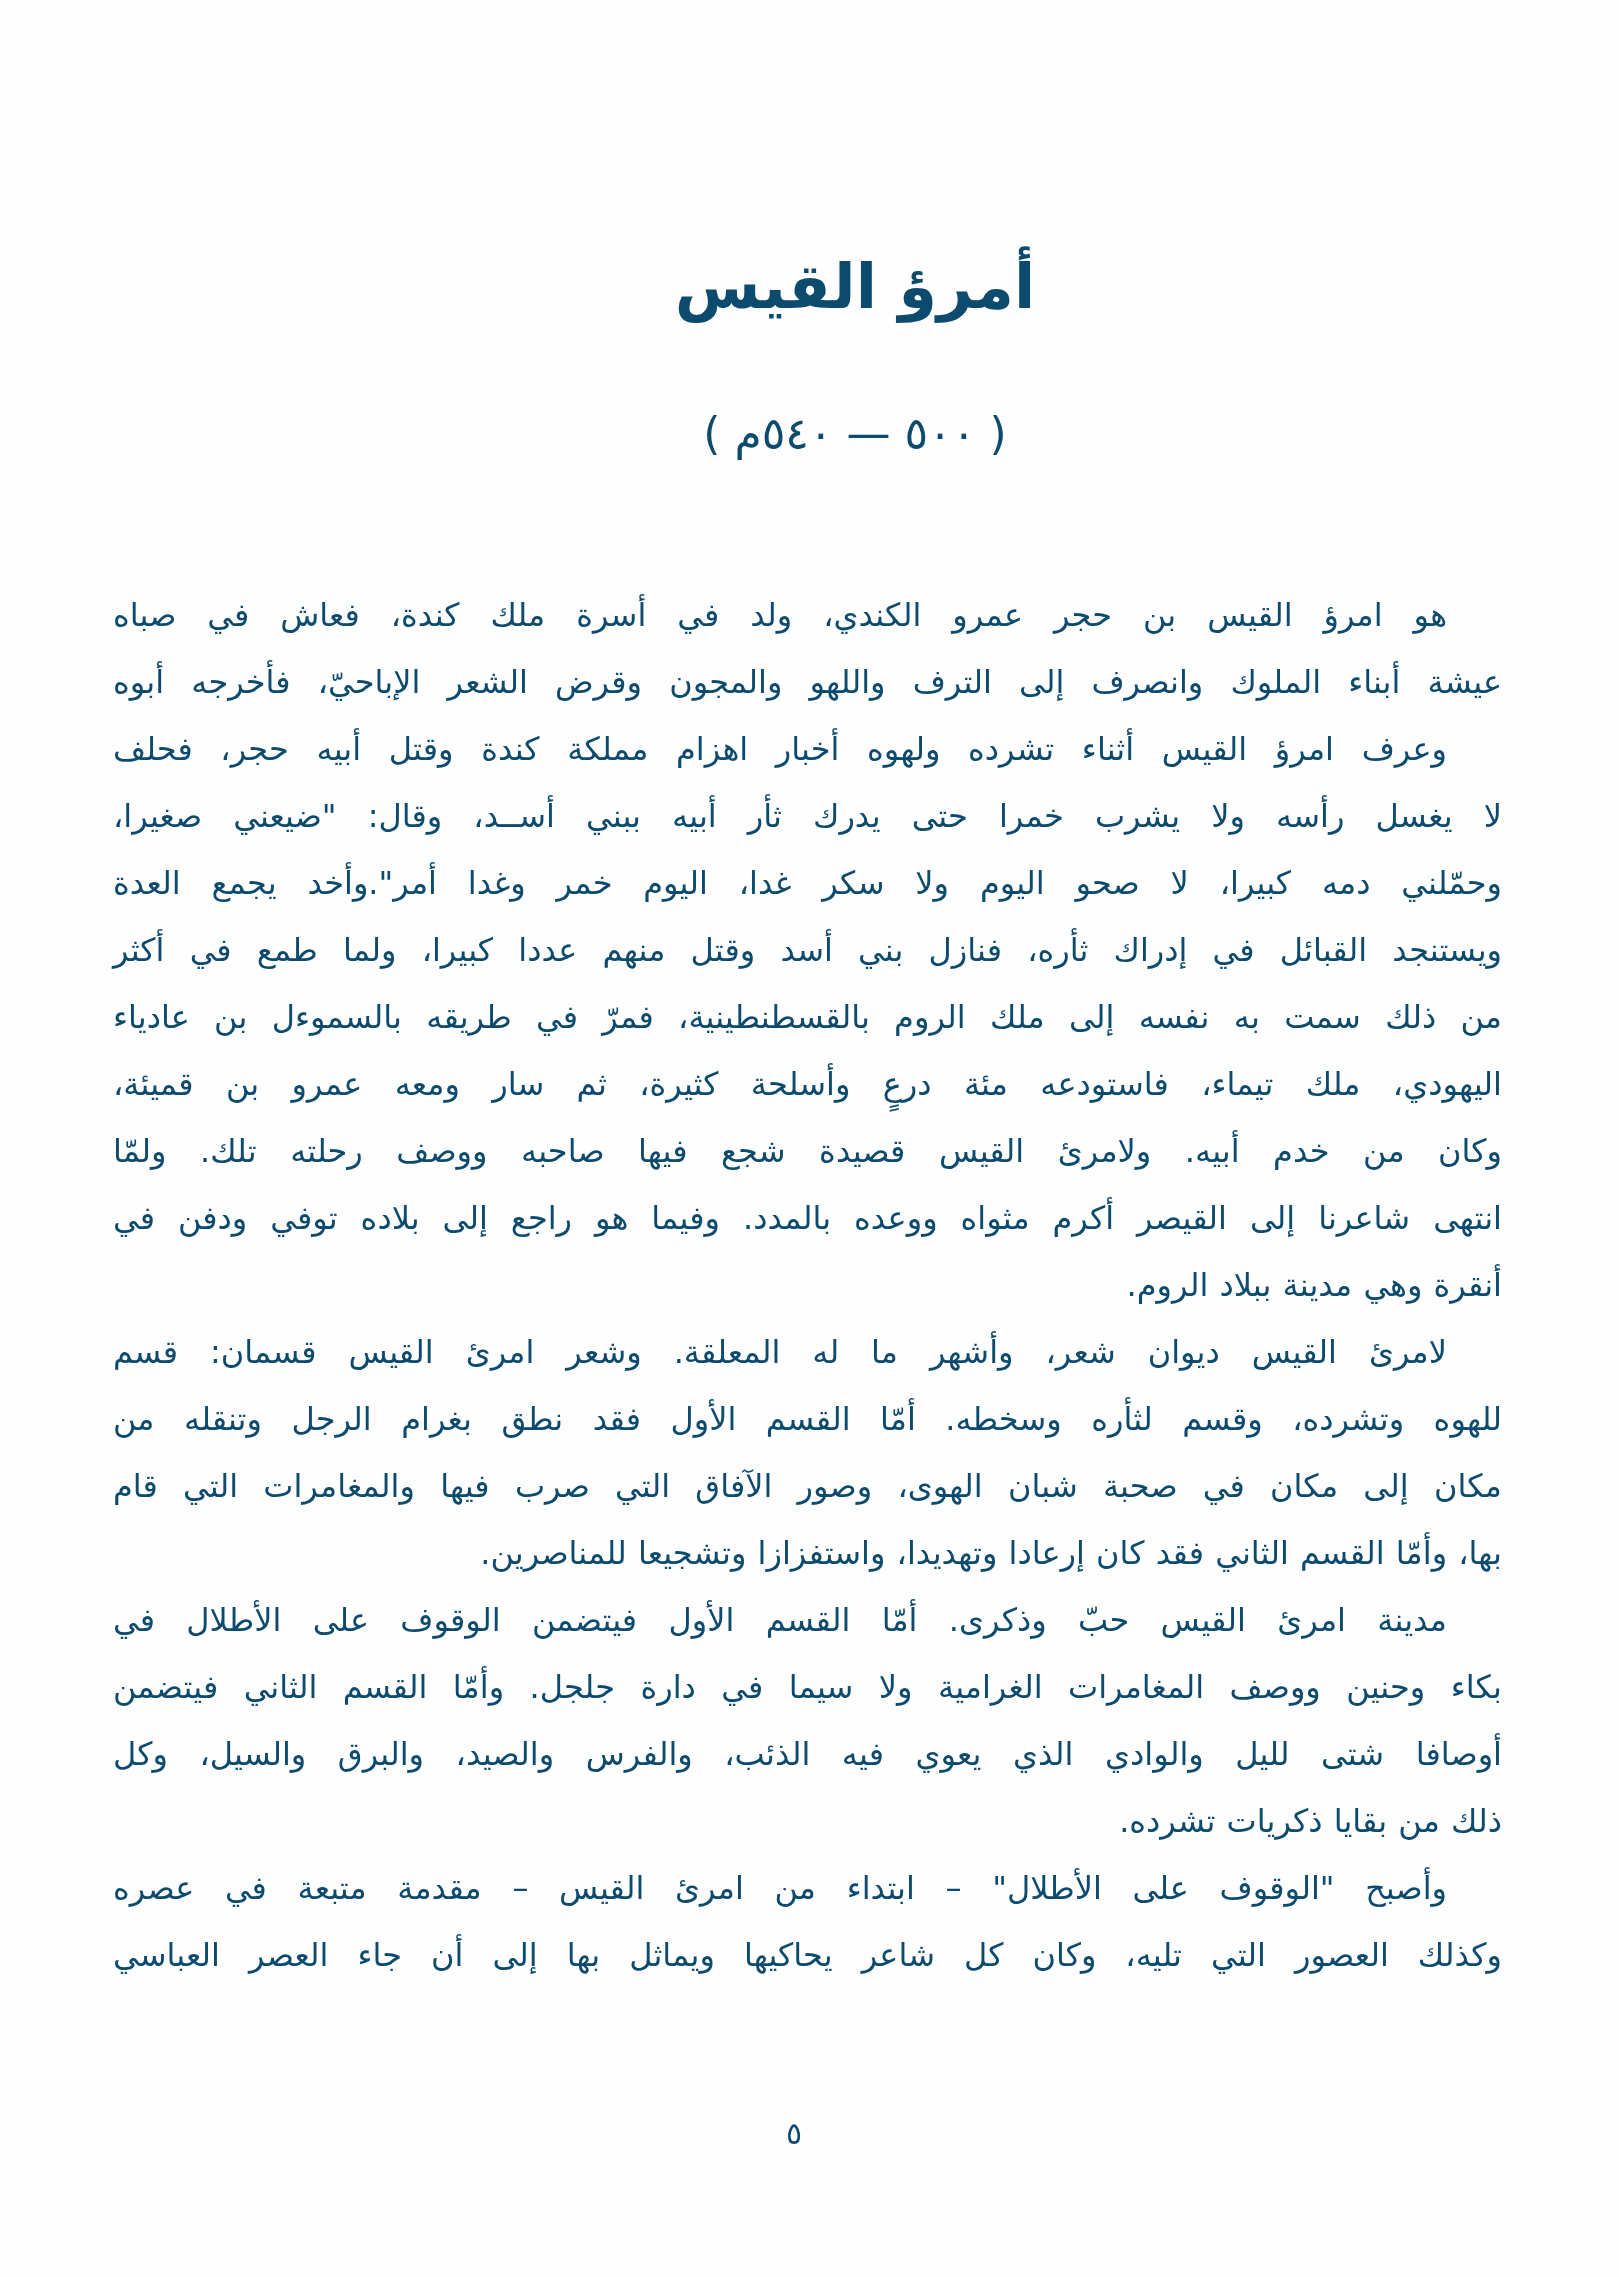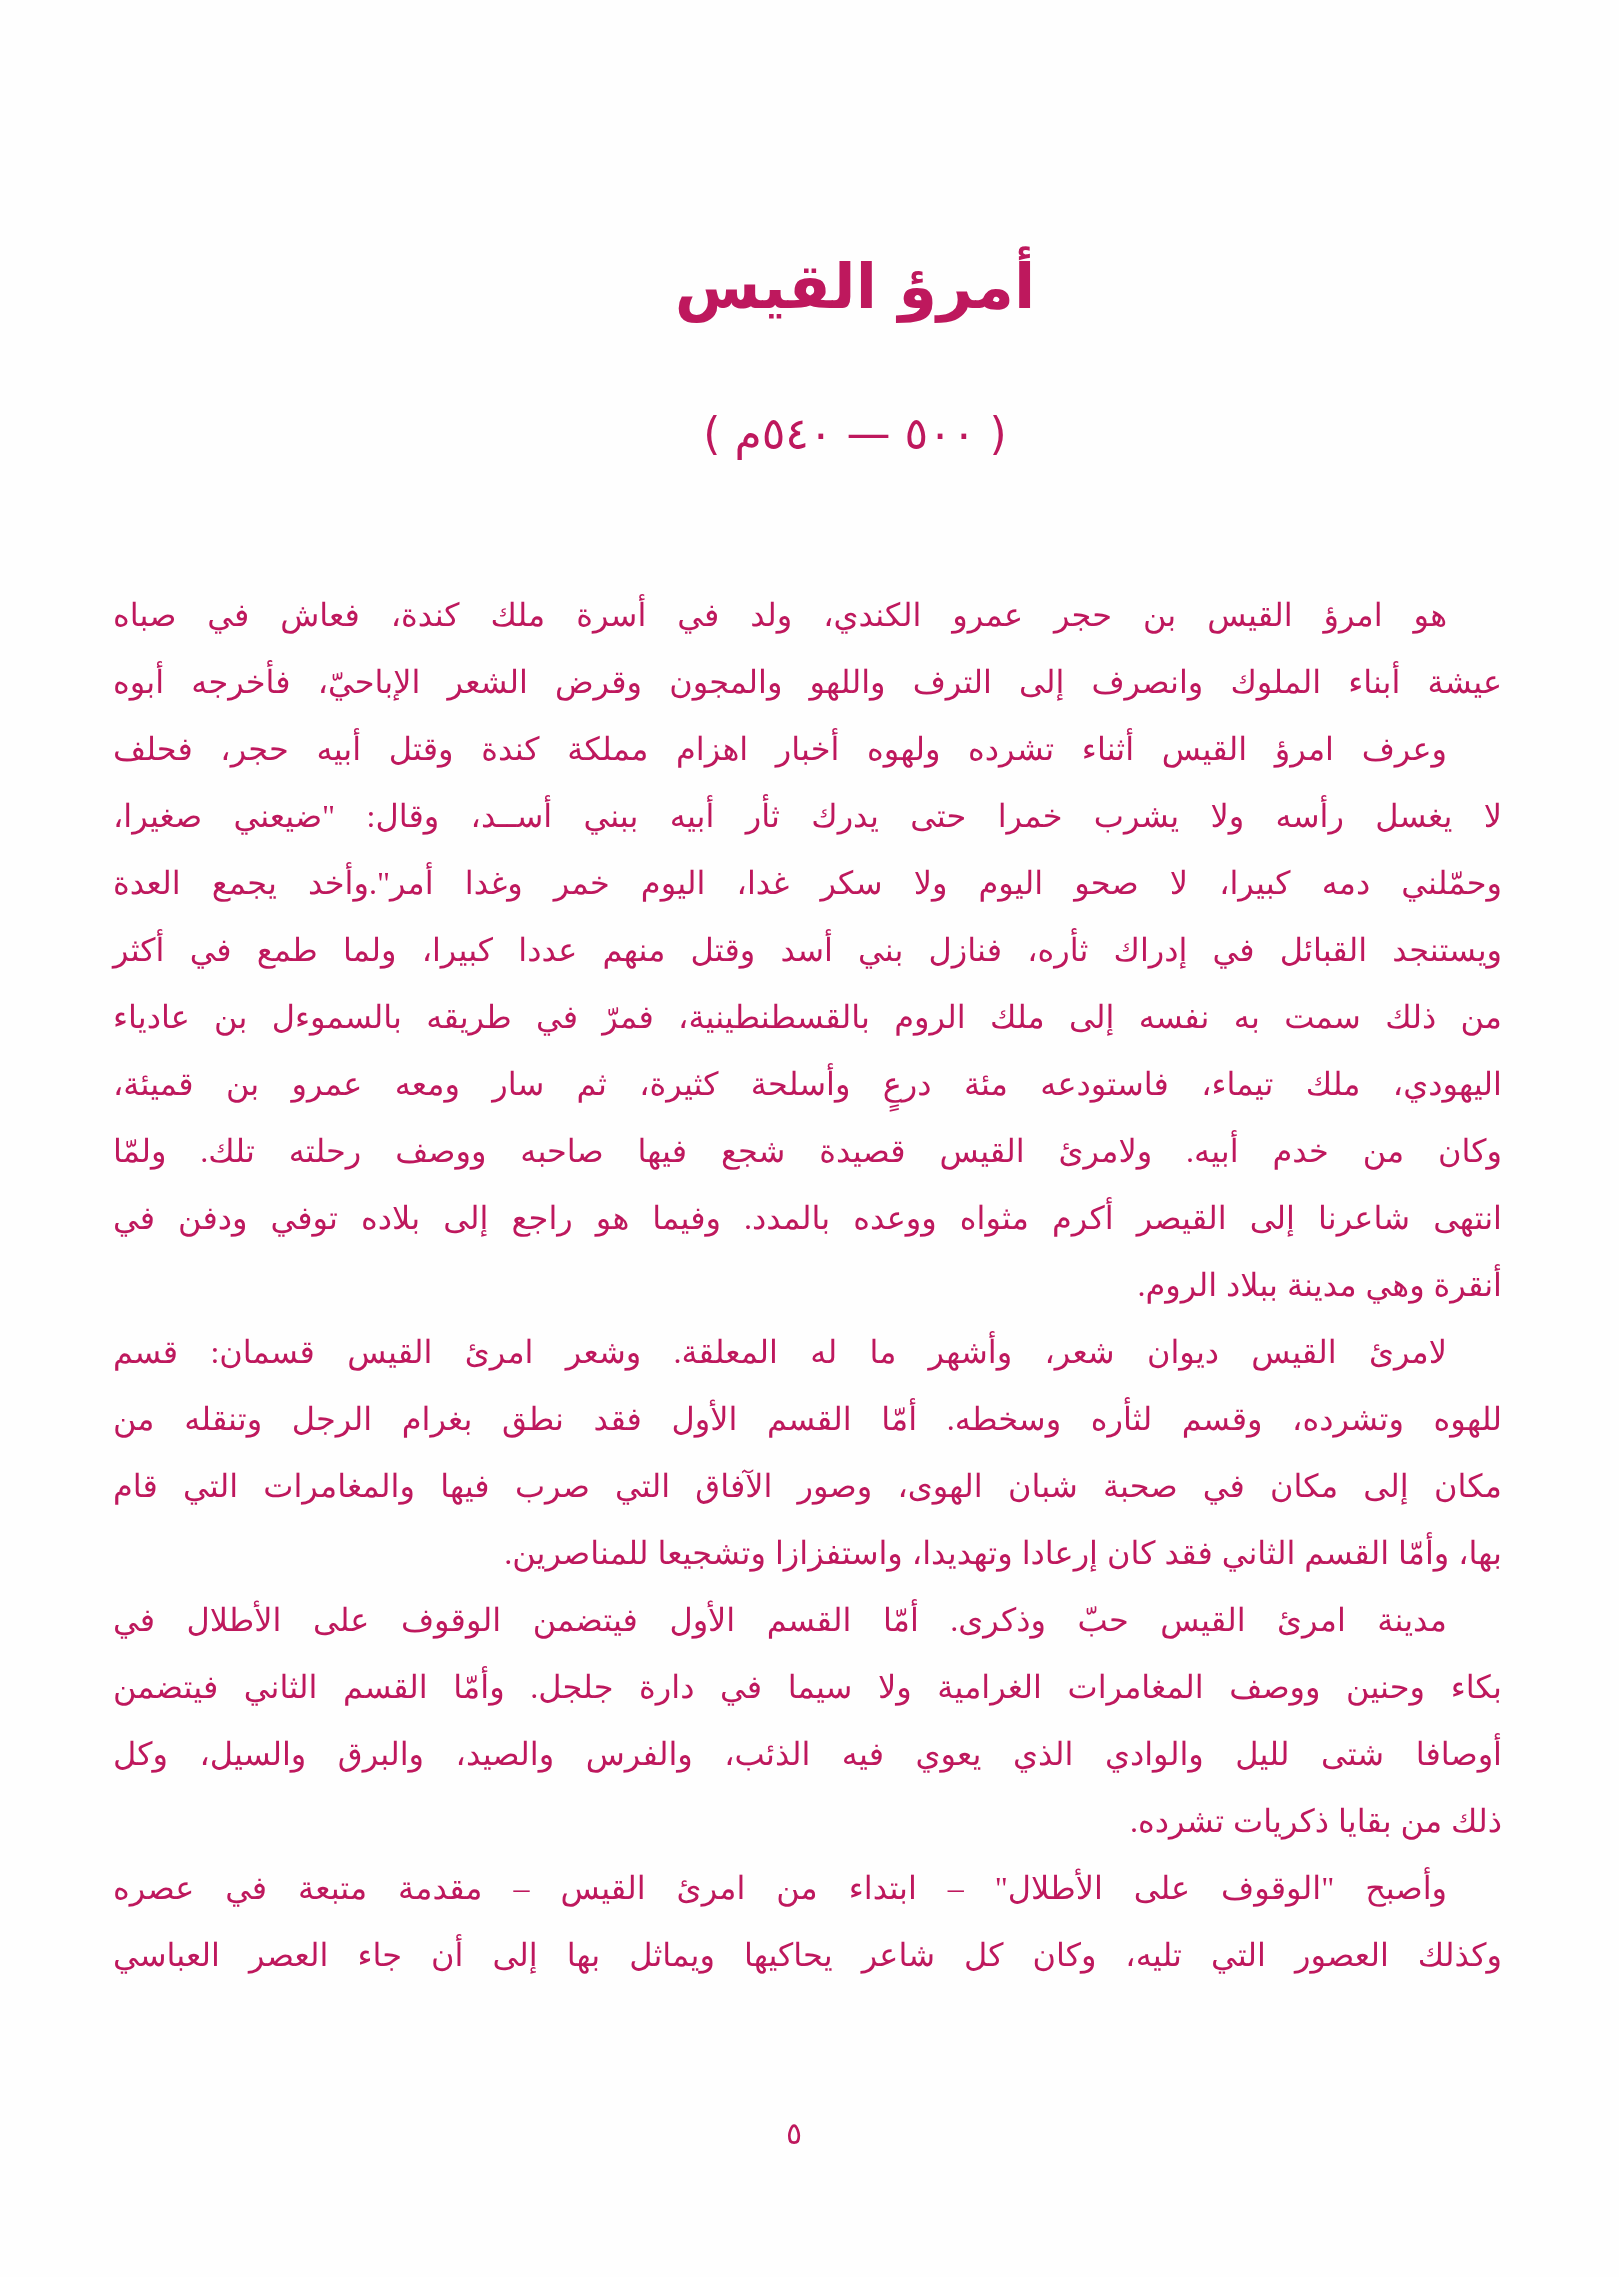--- a/index.html
+++ b/index.html
@@ -5,21 +5,21 @@
   html, body {
     margin: 0;
     padding: 0;
     background: #ffffff;
   }
   .page {
     position: relative;
     width: 1620px;
     height: 2278px;
     background: #fefefe;
-    color: #be185d;
+    color: #0c4a6e;
     font-family: "DejaVu Sans", sans-serif;
     direction: rtl;
     overflow: hidden;
   }
   .title {
     position: absolute;
     top: 237px;
     left: 92px;
     right: 0;
     margin: 0;
@@ -37,21 +37,20 @@
     text-align: center;
     font-size: 44px;
     font-weight: normal;
     line-height: 72px;
   }
   .body-text {
     position: absolute;
     top: 582px;
     right: 117px;
     left: 114px;
-    font-family: Liberation Serif, serif;
   }
   .paragraph {
     margin: 0;
     padding: 0;
   }
   .line {
     height: 67px;
     line-height: 67px;
     font-size: 32px;
     text-align: justify;

